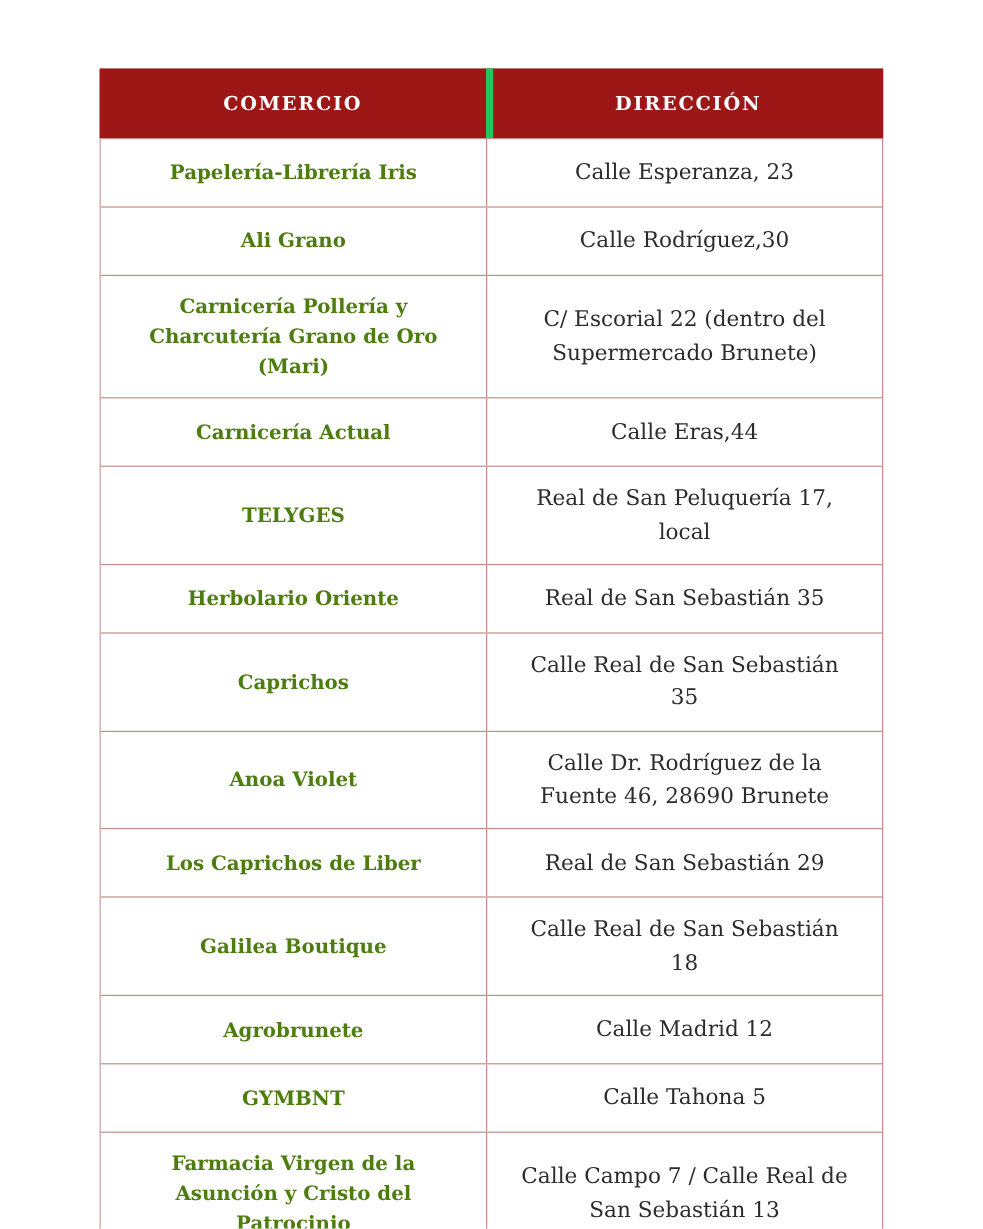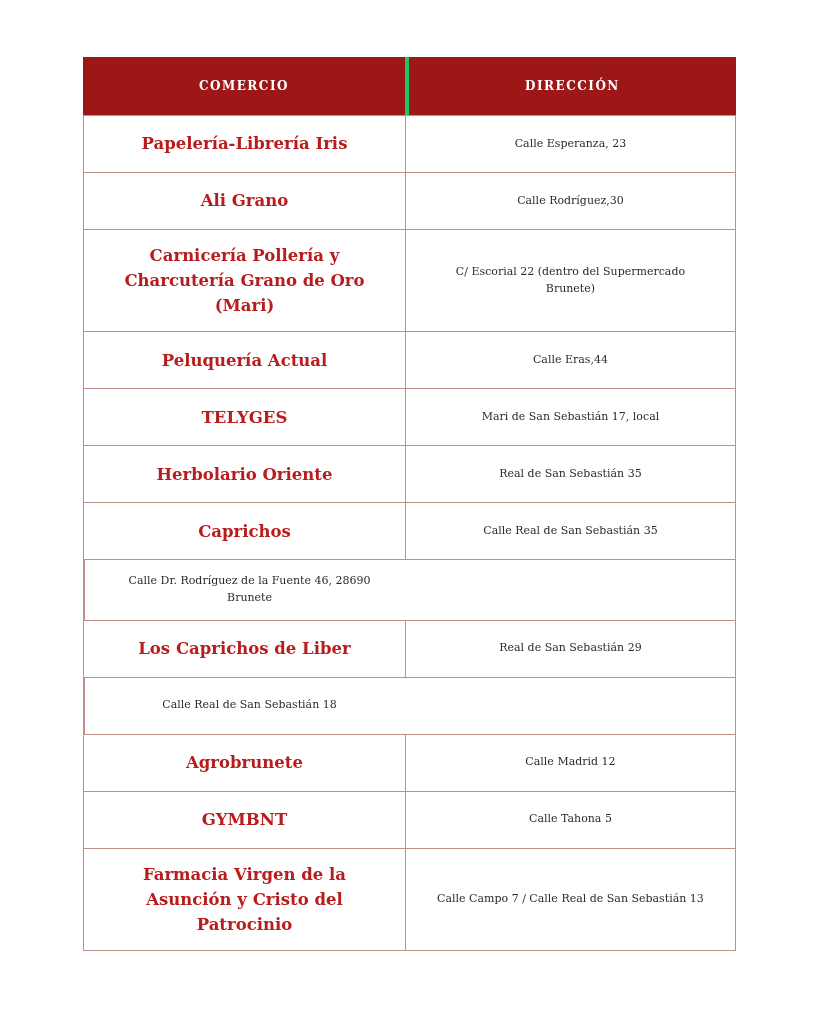--- a/index.html
+++ b/index.html
@@ -30,28 +30,28 @@
     height: 58px;
     margin: -1px;
     margin-bottom: 0;
   }
   .header-cell {
     display: flex;
     align-items: center;
     justify-content: center;
     color: #ffffff;
     font-weight: bold;
-    font-size: 12px;
+    font-size: 16px;
     letter-spacing: 1.5px;
     text-align: center;
   }
   .header-cell.col-comercio { width: 49.3%; }
   .header-cell.col-direccion {
     width: 50.7%;
-    border-left: 4px solid #22c55e;
+    border-left: 6px solid #22c55e;
     text-align: right;
   }
   .row {
     display: flex;
     border-top: 1px solid #c18e8a;
     min-height: 57px;
     background: #ffffff;
   }
   .row:first-of-type { border-top: none; }
   .cell {
@@ -59,27 +59,27 @@
     align-items: center;
     justify-content: center;
     text-align: center;
     padding: 13px 26px;
     line-height: 1.52;
   }
   .cell.col-comercio {
     width: 49.3%;
     font-weight: bold;
     font-size: 16.5px;
-    color: #b91c1c;
+    color: #4d7c0f;
   }
   .cell.col-direccion {
     width: 50.7%;
     border-left: 1px solid #c18e8a;
     font-weight: normal;
-    font-size: 11px;
+    font-size: 18px;
     color: #2b2b2b;
   }
 </style>
 </head>
 <body>
 
 <div class="page">
   <div class="commerce-table">
 
     <div class="header-row">
@@ -93,43 +93,45 @@
     </div>
     <div class="row">
       <div class="cell col-comercio">Ali Grano</div>
       <div class="cell col-direccion">Calle Rodríguez,30</div>
     </div>
     <div class="row">
       <div class="cell col-comercio">Carnicería Pollería y Charcutería Grano de Oro (Mari)</div>
       <div class="cell col-direccion">C/ Escorial 22 (dentro del Supermercado Brunete)</div>
     </div>
     <div class="row">
-      <div class="cell col-comercio">Peluquería Actual</div>
+      <div class="cell col-comercio">Carnicería Actual</div>
       <div class="cell col-direccion">Calle Eras,44</div>
     </div>
     <div class="row">
       <div class="cell col-comercio">TELYGES</div>
-      <div class="cell col-direccion">Mari de San Sebastián 17, local</div>
+      <div class="cell col-direccion">Real de San Peluquería 17, local</div>
     </div>
     <div class="row">
       <div class="cell col-comercio">Herbolario Oriente</div>
       <div class="cell col-direccion">Real de San Sebastián 35</div>
     </div>
     <div class="row">
       <div class="cell col-comercio">Caprichos</div>
       <div class="cell col-direccion">Calle Real de San Sebastián 35</div>
     </div>
     <div class="row">
+      <div class="cell col-comercio">Anoa Violet</div>
       <div class="cell col-direccion">Calle Dr. Rodríguez de la Fuente 46, 28690 Brunete</div>
     </div>
     <div class="row">
       <div class="cell col-comercio">Los Caprichos de Liber</div>
       <div class="cell col-direccion">Real de San Sebastián 29</div>
     </div>
     <div class="row">
+      <div class="cell col-comercio">Galilea Boutique</div>
       <div class="cell col-direccion">Calle Real de San Sebastián 18</div>
     </div>
     <div class="row">
       <div class="cell col-comercio">Agrobrunete</div>
       <div class="cell col-direccion">Calle Madrid 12</div>
     </div>
     <div class="row">
       <div class="cell col-comercio">GYMBNT</div>
       <div class="cell col-direccion">Calle Tahona 5</div>
     </div>

